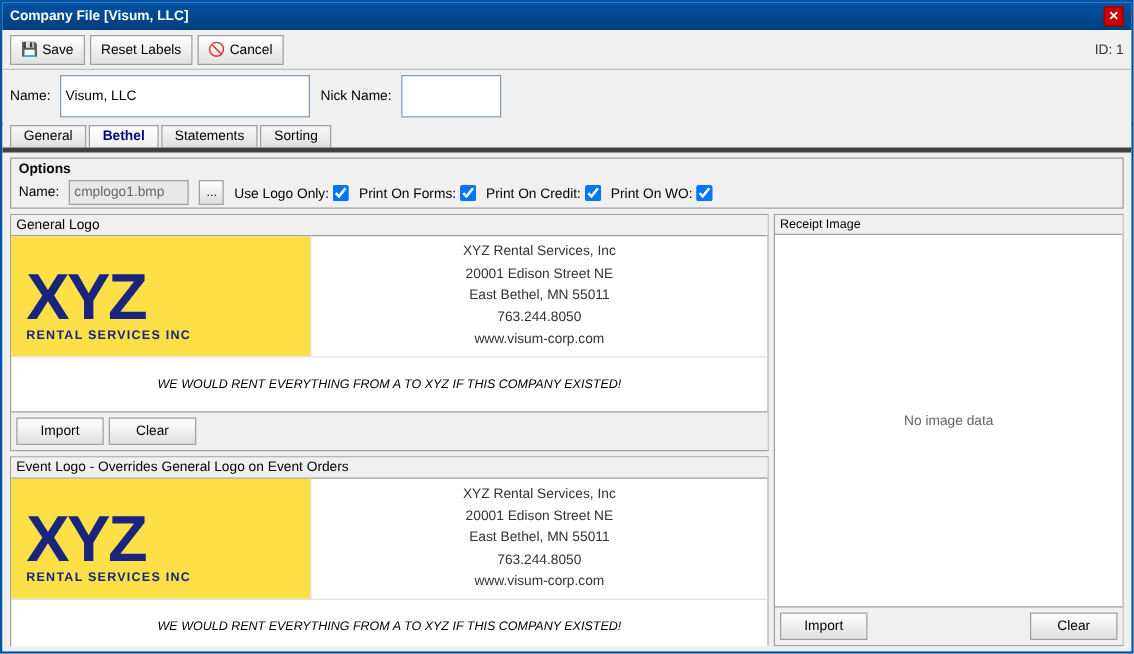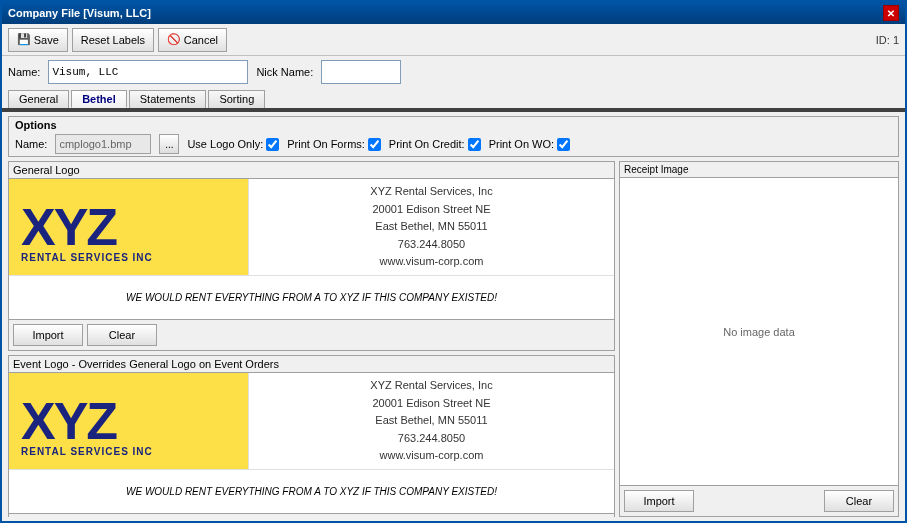--- a/index.html
+++ b/index.html
@@ -10,36 +10,36 @@
     .title-bar { background: linear-gradient(to bottom, #0054a6, #003d7a); color: white; padding: 3px 6px; display: flex; align-items: center; justify-content: space-between; height: 22px; }
     .title-bar-text { font-size: 11px; font-weight: bold; }
     .title-close { width: 16px; height: 16px; background: #cc0000; border: 1px solid #990000; color: white; font-size: 10px; display: flex; align-items: center; justify-content: center; cursor: pointer; font-weight: bold; }
 
     .toolbar { background: #f0f0f0; border-bottom: 1px solid #c0c0c0; padding: 3px 6px; display: flex; align-items: center; gap: 4px; height: 32px; }
     .toolbar-btn { background: linear-gradient(to bottom, #ffffff, #e0e0e0); border: 1px solid #a0a0a0; padding: 2px 8px; font-size: 11px; cursor: pointer; display: flex; align-items: center; gap: 3px; height: 24px; }
     .id-label { margin-left: auto; font-size: 11px; color: #333; }
 
     .form-row { padding: 4px 6px; display: flex; align-items: center; gap: 8px; background: #f0f0f0; }
     .form-label { font-size: 11px; }
-    .form-input { border: 1px solid #7f9db9; background: white; padding: 1px 3px; font-size: 11px; height: 24px; font-family: Liberation Mono, monospace; }
+    .form-input { border: 1px solid #7f9db9; background: white; padding: 1px 3px; font-size: 11px; height: 34px; }
     .name-input { width: 200px; }
     .nickname-input { width: 80px; }
 
     .tabs { display: flex; padding: 0 6px; background: #f0f0f0; gap: 2px; margin-top: 2px; }
     .tab { padding: 2px 10px; font-size: 11px; border: 1px solid #a0a0a0; background: linear-gradient(to bottom, #f8f8f8, #e0e0e0); cursor: pointer; border-bottom: none; }
     .tab.active { background: linear-gradient(to bottom, #ffffff, #f0f0f0); border-bottom: 1px solid #f0f0f0; font-weight: bold; color: #000080; }
 
     .tab-content { flex: 1; background: #f0f0f0; border-top: 4px solid #404040; padding: 4px 6px; display: flex; flex-direction: column; overflow: hidden; }
 
     .options-section { border: 1px solid #a0a0a0; background: #f0f0f0; margin-bottom: 4px; padding: 2px 6px; }
     .options-label { font-size: 11px; font-weight: bold; margin-bottom: 3px; }
     .options-row { display: flex; align-items: center; gap: 8px; }
     .logo-name-input { width: 96px; background: #e8e8e8; border: 1px solid #a0a0a0; padding: 1px 3px; font-size: 11px; height: 20px; color: #666; }
     .browse-btn { width: 20px; height: 20px; background: linear-gradient(to bottom, #fff, #ddd); border: 1px solid #a0a0a0; font-size: 10px; cursor: pointer; display: flex; align-items: center; justify-content: center; }
-    .checkbox-group { display: flex; align-items: center; gap: 3px; font-size: 11px; }
+    .checkbox-group { display: flex; align-items: flex-end; gap: 3px; font-size: 11px; }
     .checkbox-group input[type=checkbox] { margin: 0; }
 
     .main-area { display: flex; gap: 4px; flex: 1; overflow: hidden; }
     .left-column { flex: 1; display: flex; flex-direction: column; gap: 4px; overflow: hidden; }
     .right-column { width: 280px; display: flex; flex-direction: column; }
 
     .logo-section { border: 1px solid #a0a0a0; background: white; display: flex; flex-direction: column; flex: 1; }
     .logo-section-title { font-size: 11px; padding: 2px 4px; background: #f0f0f0; border-bottom: 1px solid #a0a0a0; }
     .logo-content { display: flex; flex: 1; min-height: 0; }
     .logo-image-area { width: 240px; display: flex; align-items: center; justify-content: center; padding: 4px; border-right: 1px solid #e0e0e0; background: #fde047; }

